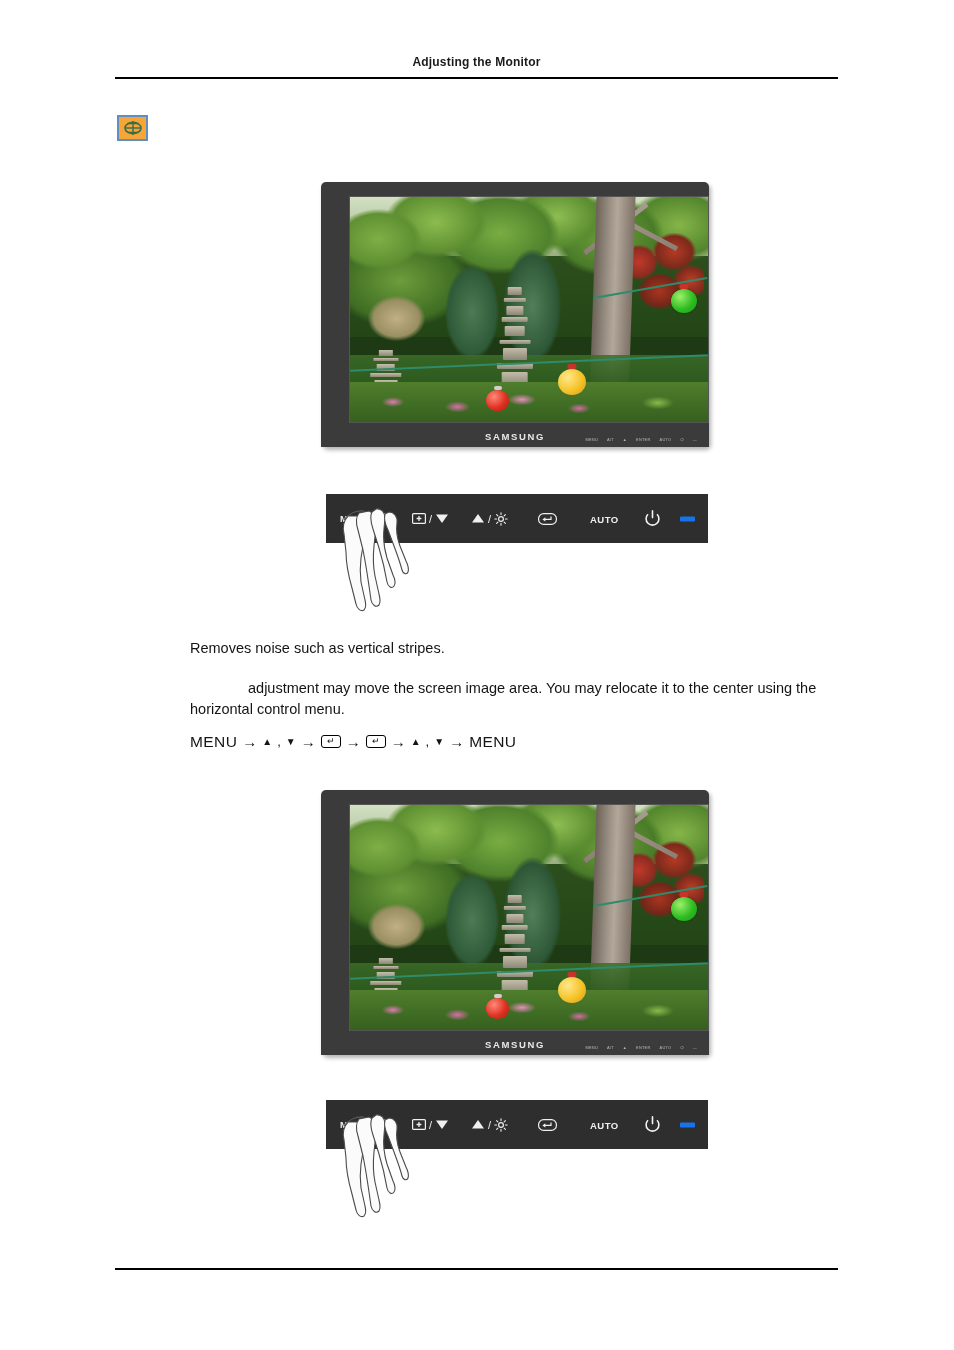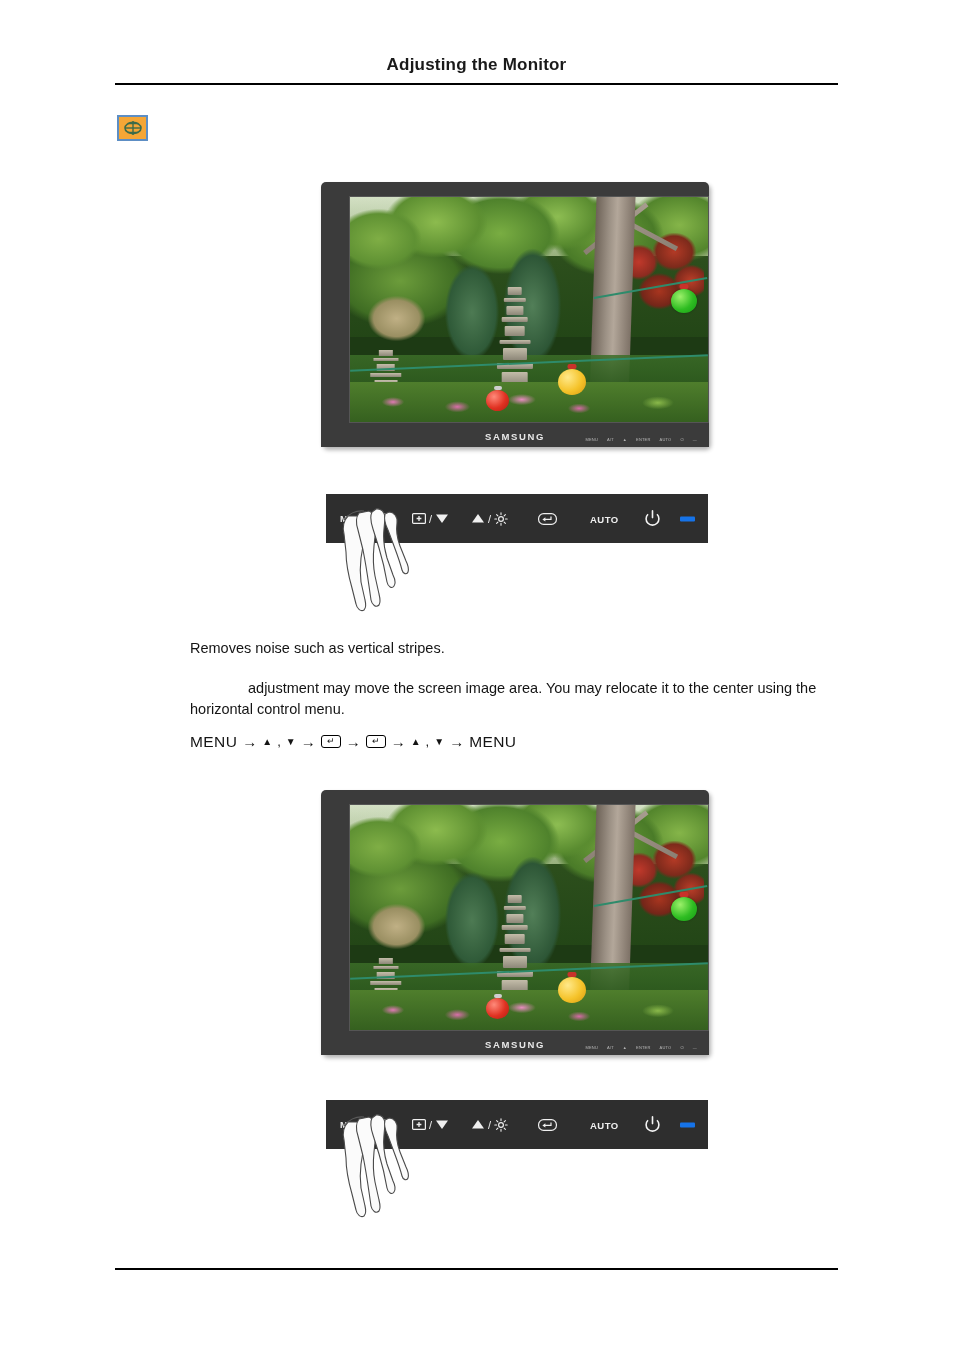--- a/index.html
+++ b/index.html
@@ -18,21 +18,21 @@
 
   
   .page-header {
     position: absolute;
     left: 115px;
     top: 55px;
     width: 723px;
   }
   .page-header .title {
     text-align: center;
-    font-size: 17px;
+    font-size: 12px;
     font-weight: bold;
     color: #1a1a1a;
     letter-spacing: 0.2px;
     padding-bottom: 8px;
   }
   .rule {
     height: 2px;
     background: #000000;
     width: 100%;
   }

